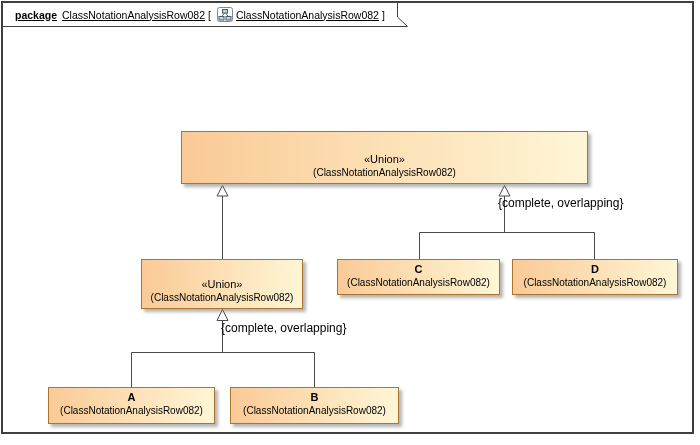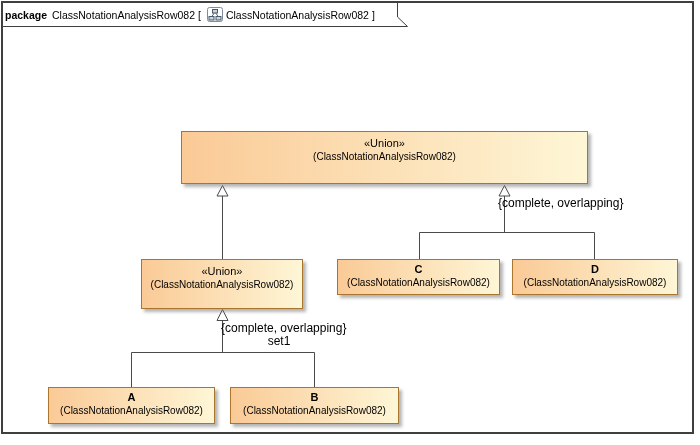--- a/index.html
+++ b/index.html
@@ -7,35 +7,35 @@
     position:relative;width:700px;height:445px;background:#ffffff;
     font-family:"Liberation Sans","DejaVu Sans",sans-serif;
     color:#000;overflow:hidden;
   }
   .frame{
     position:absolute;left:1px;top:1px;width:689px;height:429px;
     border:2px solid #3f3f3f;background:#ffffff;
   }
   .edges,.header-outline{position:absolute;left:0;top:0;pointer-events:none;}
   .header-text{
-    position:absolute;left:5px;top:6px;height:17px;
-    display:flex;align-items:center;font-size:10.5px;white-space:pre;
+    position:absolute;left:15px;top:6px;height:17px;
+    display:flex;align-items:center;font-size:10.5px;white-space:pre;text-decoration:underline;
   }
   .header-text .kind{font-weight:bold;margin-right:5px;}
   .header-text .brkt{margin:0 3px;}
   .dgm-icon{margin:0 3px;}
   .node{
     position:absolute;box-sizing:border-box;
     border:1px solid #a9752f;
     background:linear-gradient(to right,#faca96,#fef6d6);
     box-shadow:3px 3px 3px rgba(120,120,120,0.55);
     display:flex;flex-direction:column;align-items:center;
     font-size:11px;line-height:13px;text-align:center;overflow:hidden;
   }
-  .node.tall{justify-content:flex-start;padding:5px 0 4px 0;}
+  .node.tall{justify-content:flex-end;padding:5px 0 4px 0;}
   .node.short{justify-content:flex-start;padding-top:3px;}
   .node .name{font-weight:bold;font-size:11px;}
   .node .owner{font-size:10px;white-space:nowrap;}
   .gslabel{
     position:absolute;font-size:12px;line-height:13px;text-align:center;
     white-space:nowrap;
   }
 </style>
 </head>
 <body>
@@ -119,16 +119,15 @@
     <div class="name">B</div>
     <div class="owner">(ClassNotationAnalysisRow082)</div>
   </div>
 
   <div class="gslabel" style="left:498px;top:197px;width:118px;">
     <div>{complete, overlapping}</div>
   </div>
 
   <div class="gslabel" style="left:221px;top:322px;width:116px;">
     <div>{complete, overlapping}</div>
-    <div>set1</div>
   </div>
 
 </div>
 
 </body></html>

